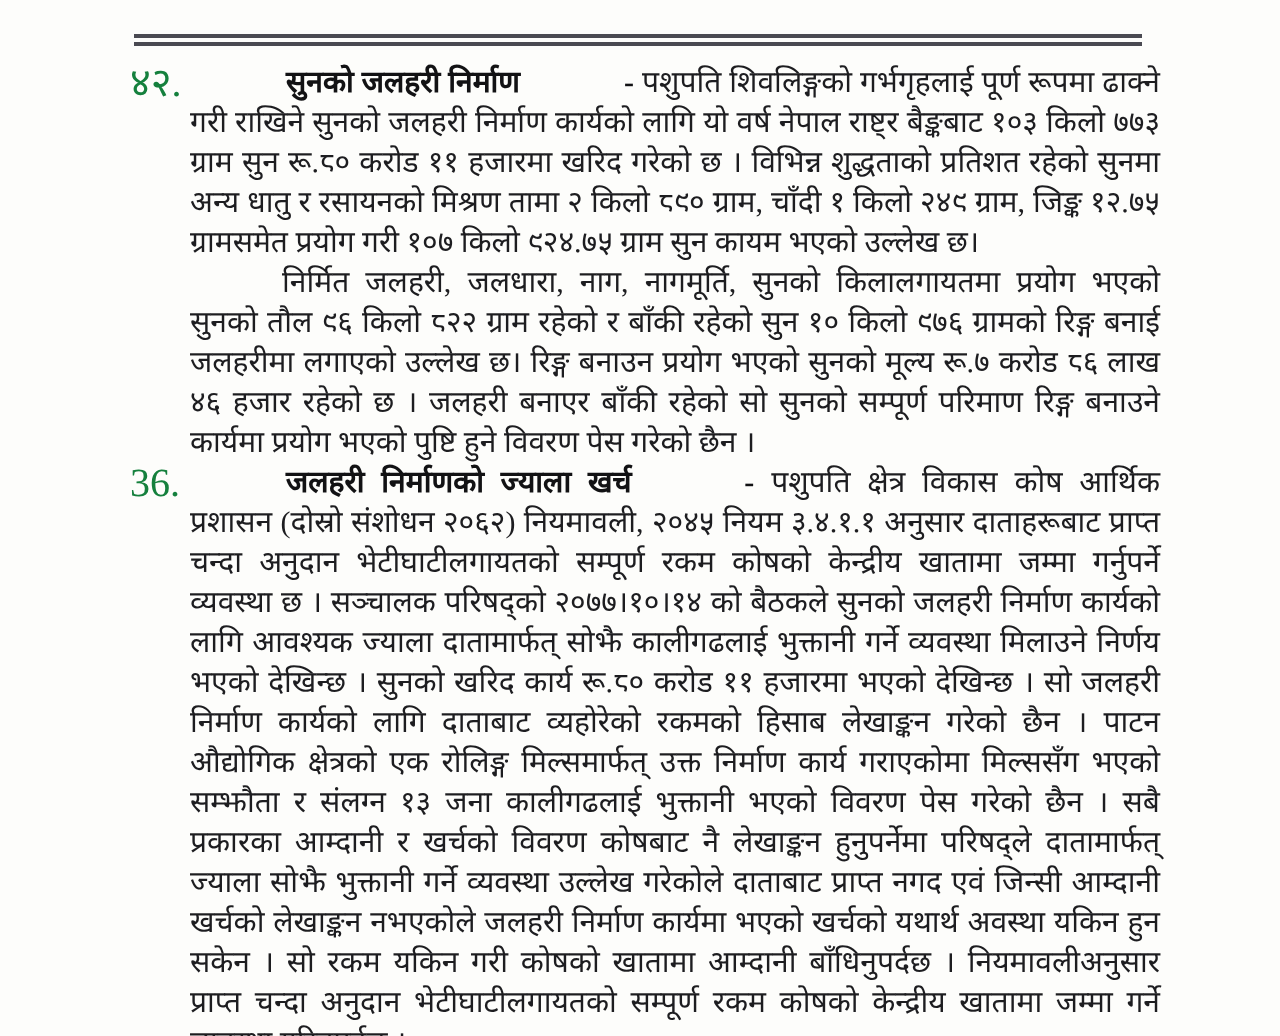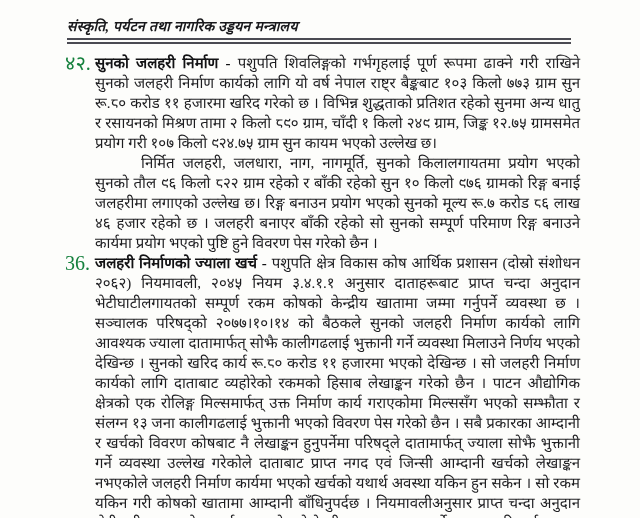--- a/index.html
+++ b/index.html
@@ -62,32 +62,32 @@
   .para p {
     margin: 0;
     font-size: 15px;
     line-height: 20px;
     text-align: justify;
     color: #1d1d20;
   }
   .para-title, .para-dash {
     font-weight: 700;
     color: #121214;
+    margin-left: 48px;
   }
   .para-cont {
     text-indent: 46px;
   }
 </style>
 </head>
 <body>
 
 <div class="page">
 
   <div class="header">
-    <span class="header-text">संस्कृति, पर्यटन तथा नागरिक उड्डयन मन्त्रालय</span>
     <div class="double-rule"></div>
   </div>
 
   <div class="content">
 
     <section class="para">
       <span class="para-num">४२.</span>
       <p class="para-lead"><b class="para-title">सुनको जलहरी निर्माण</b> <b class="para-dash">-</b> <span>पशुपति शिवलिङ्गको गर्भगृहलाई पूर्ण रूपमा ढाक्ने गरी राखिने सुनको जलहरी निर्माण कार्यको लागि यो वर्ष नेपाल राष्ट्र बैङ्कबाट १०३ किलो ७७३ ग्राम सुन रू.८० करोड ११ हजारमा खरिद गरेको छ । विभिन्न शुद्धताको प्रतिशत रहेको सुनमा अन्य धातु र रसायनको मिश्रण तामा २ किलो ८९० ग्राम, चाँदी १ किलो २४९ ग्राम, जिङ्क १२.७५ ग्रामसमेत प्रयोग गरी १०७ किलो ९२४.७५ ग्राम सुन कायम भएको उल्लेख छ।</span></p>
       <p class="para-cont">निर्मित जलहरी, जलधारा, नाग, नागमूर्ति, सुनको किलालगायतमा प्रयोग भएको सुनको तौल ९६ किलो ८२२ ग्राम रहेको र बाँकी रहेको सुन १० किलो ९७६ ग्रामको रिङ्ग बनाई जलहरीमा लगाएको उल्लेख छ। रिङ्ग बनाउन प्रयोग भएको सुनको मूल्य रू.७ करोड ८६ लाख ४६ हजार रहेको छ । जलहरी बनाएर बाँकी रहेको सो सुनको सम्पूर्ण परिमाण रिङ्ग बनाउने कार्यमा प्रयोग भएको पुष्टि हुने विवरण पेस गरेको छैन ।</p>
     </section>

